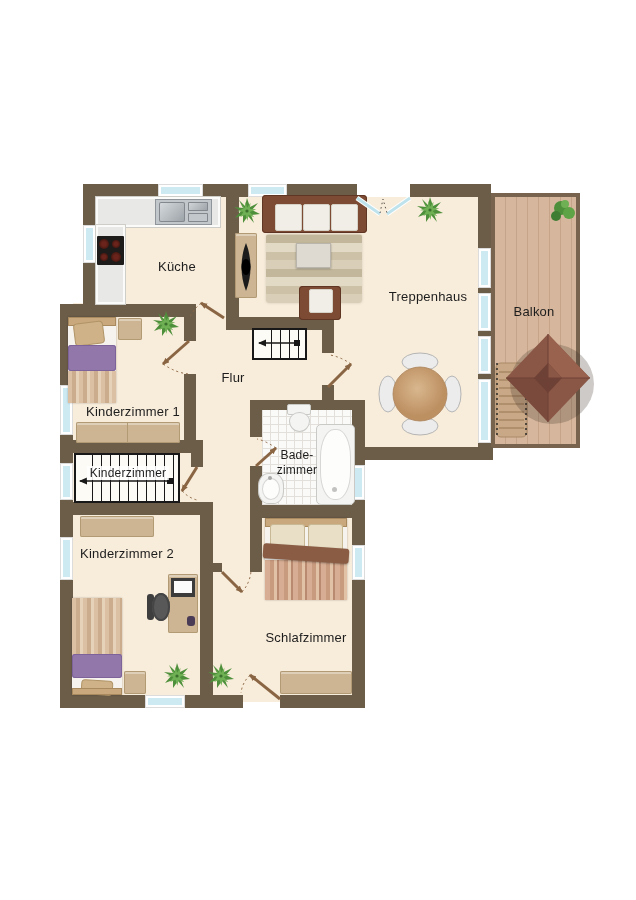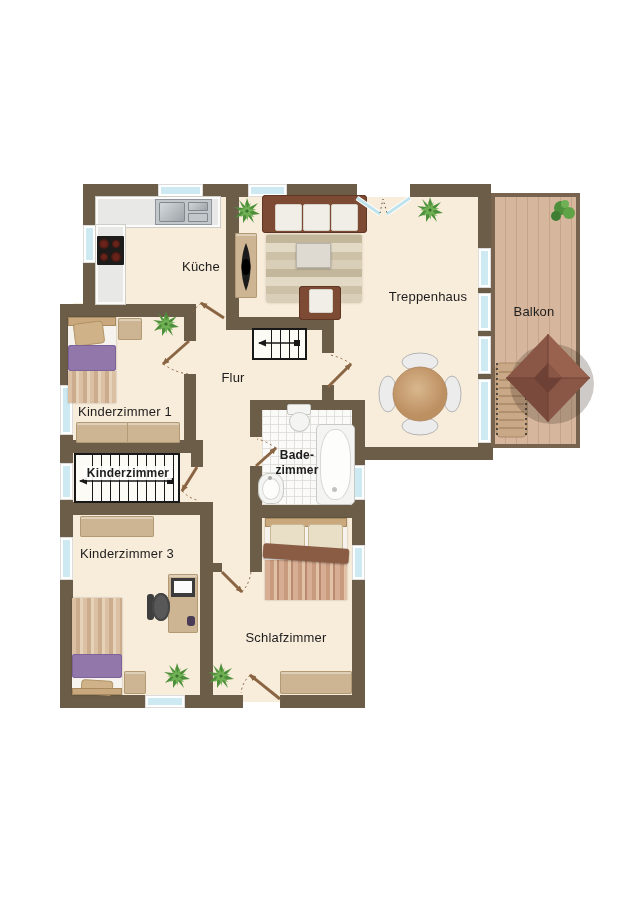--- a/index.html
+++ b/index.html
@@ -14,21 +14,21 @@
         background:repeating-linear-gradient(90deg,#d6b79d 0 10px,#c5a489 10px 11px);}
   .tiles{position:absolute;background:
       repeating-linear-gradient(0deg,#e3e0dc 0 1px,transparent 1px 8px),
       repeating-linear-gradient(90deg,#e3e0dc 0 1px,transparent 1px 8px),#fafaf8;}
   .counter{position:absolute;background:#e8e8e6;box-shadow:inset 0 0 0 2px #fbfbfa,0 0 0 1px #cfcdc8;}
   .wood{position:absolute;background:#cdb593;box-shadow:inset 0 0 0 1px #b29a75, inset 0 3px 0 rgba(255,255,255,.35);border-radius:2px;}
   .stairbox{position:absolute;background:#fdfbf5;border:2px solid #181818;}
   .treads{position:absolute;inset:0;background:repeating-linear-gradient(90deg,transparent 0 7.6px,#181818 7.6px 9px);}
   .roomlabel{position:absolute;transform:translate(-50%,-50%);font-size:13px;color:#1d1d1d;
              white-space:nowrap;letter-spacing:.2px;}
-  .roomlabel.small{font-size:12px;font-weight:bold;}
+  .roomlabel.small{font-size:12px;}
   .roomlabel.bg{background:rgba(255,255,255,.88);padding:0 3px;}
   .cushion{position:absolute;background:#f1eee7;border:1px solid #d6d2c8;border-radius:2px;}
   .pillow{position:absolute;background:#cfb287;border:1px solid #b09467;border-radius:4px;}
   .purple{position:absolute;background:#9277ab;box-shadow:inset 0 0 0 1px #7d639a;border-radius:3px;}
   .stripes1{position:absolute;background:repeating-linear-gradient(90deg,#dcc0a4 0 4px,#cbac8c 4px 8px,#e6d2b8 8px 11px);}
   .stripes2{position:absolute;background:repeating-linear-gradient(90deg,#d7ae94 0 5px,#c89a7e 5px 9px,#e2c2a6 9px 12px,#b98a70 12px 14px);}
   .rug{position:absolute;background:repeating-linear-gradient(0deg,#d9cfb8 0 9px,#cdc2a8 9px 17px,#e3dac6 17px 26px,#c2b69b 26px 34px);border-radius:3px;box-shadow:0 0 3px rgba(0,0,0,.15);}
   .porcelain{position:absolute;background:#f4f4f3;border:1px solid #c9c9c6;}
   svg.overlay{position:absolute;left:0;top:0;pointer-events:none;}
 </style>
@@ -315,24 +315,24 @@
       <polygon points="548,334 590,378 548,422 506,378" fill="#8a5645"></polygon>
       <polygon points="548,334 590,378 548,378" fill="#99624f"></polygon>
       <polygon points="548,422 506,378 548,378" fill="#7a4a3c"></polygon>
       <polygon points="548,363 562,378 548,393 534,378" fill="#6e4136"></polygon>
       <polygon points="548,363 562,378 548,378" fill="#8a5645"></polygon>
       <line x1="548" y1="334" x2="548" y2="422" stroke="#6e4136" stroke-width="1"></line>
       <line x1="506" y1="378" x2="590" y2="378" stroke="#6e4136" stroke-width="1"></line>
     </g>
   </svg>
 
-  <div class="roomlabel" style="left:177px;top:266px;margin-left:24px;">Küche</div>
+  <div class="roomlabel" style="left:177px;top:266px;">Küche</div>
   <div class="roomlabel" style="left:428px;top:296px;">Treppenhaus</div>
   <div class="roomlabel" style="left:534px;top:311px;">Balkon</div>
-  <div class="roomlabel" style="left:125px;top:411px;">Kinderzimmer 1</div>
+  <div class="roomlabel" style="left:133px;top:411px;">Kinderzimmer 1</div>
   <div class="roomlabel" style="left:233px;top:377px;">Flur</div>
   <div class="roomlabel small bg" style="left:128px;top:473px;">Kinderzimmer</div>
-  <div class="roomlabel" style="left:127px;top:553px;">Kinderzimmer 3</div>
+  <div class="roomlabel" style="left:127px;top:553px;">Kinderzimmer 2</div>
   <div class="roomlabel small" style="left:297px;top:455px;">Bade-</div>
   <div class="roomlabel small" style="left:297px;top:470px;">zimmer</div>
-  <div class="roomlabel" style="left:286px;top:637px;">Schlafzimmer</div>
+  <div class="roomlabel" style="left:306px;top:637px;">Schlafzimmer</div>
 
 </div>
 
 </body></html>

